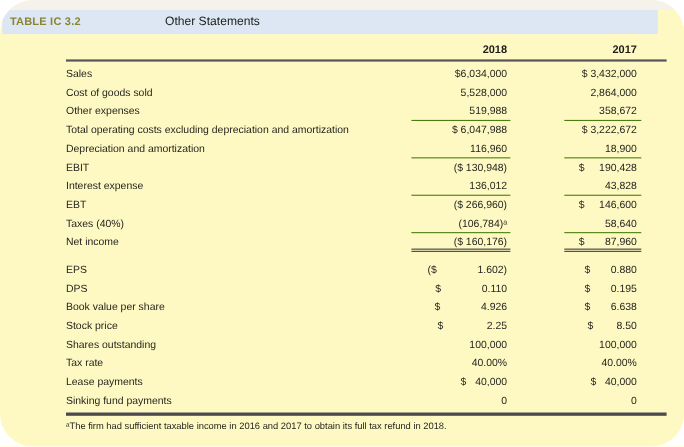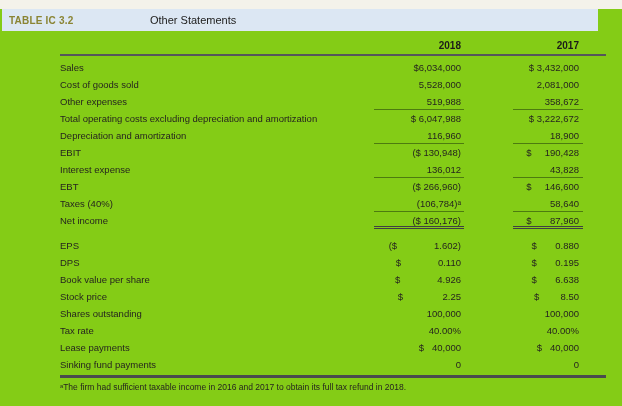--- a/index.html
+++ b/index.html
@@ -1,20 +1,21 @@
 <!DOCTYPE html>
 <html><head>
 <meta charset="utf-8">
 <style>
   html,body{margin:0;padding:0;}
   .sheet{
     position:relative;width:622px;height:406px;
-    background:#84cc16;overflow:hidden;
+    background:#fef9c3;overflow:hidden;
     font-family:"Liberation Sans","DejaVu Sans",sans-serif;
     color:#26251f;
+    border-radius:30px;
   }
   .topstrip{position:absolute;top:0;left:0;width:622px;height:9px;background:#f4f2ea;}
   .titlebar{
     position:absolute;left:2px;top:9px;width:596px;height:22px;
     background:#dce7f3;display:flex;align-items:center;
   }
   .tag{color:#8a8433;font-weight:bold;font-size:10px;margin-left:7px;letter-spacing:.2px;}
   .title{position:absolute;left:148px;font-size:11px;color:#1c1c1a;}
   .table{position:absolute;left:60px;top:38px;width:546px;}
   .row{display:flex;height:17px;line-height:17px;font-size:9.5px;}
@@ -58,21 +59,21 @@
     <span class="lbl">Sales</span>
     <span class="v18 val">$6,034,000</span>
     <span class="gap"></span>
     <span class="v17 val">$ 3,432,000</span>
     <span class="tail"></span>
   </div>
         <div class="row">
     <span class="lbl">Cost of goods sold</span>
     <span class="v18 val">5,528,000</span>
     <span class="gap"></span>
-    <span class="v17 val">2,081,000</span>
+    <span class="v17 val">2,864,000</span>
     <span class="tail"></span>
   </div>
         <div class="row rule-single">
     <span class="lbl">Other expenses</span>
     <span class="v18 val">519,988</span>
     <span class="gap"></span>
     <span class="v17 val">358,672</span>
     <span class="tail"></span>
   </div>
         <div class="row">

